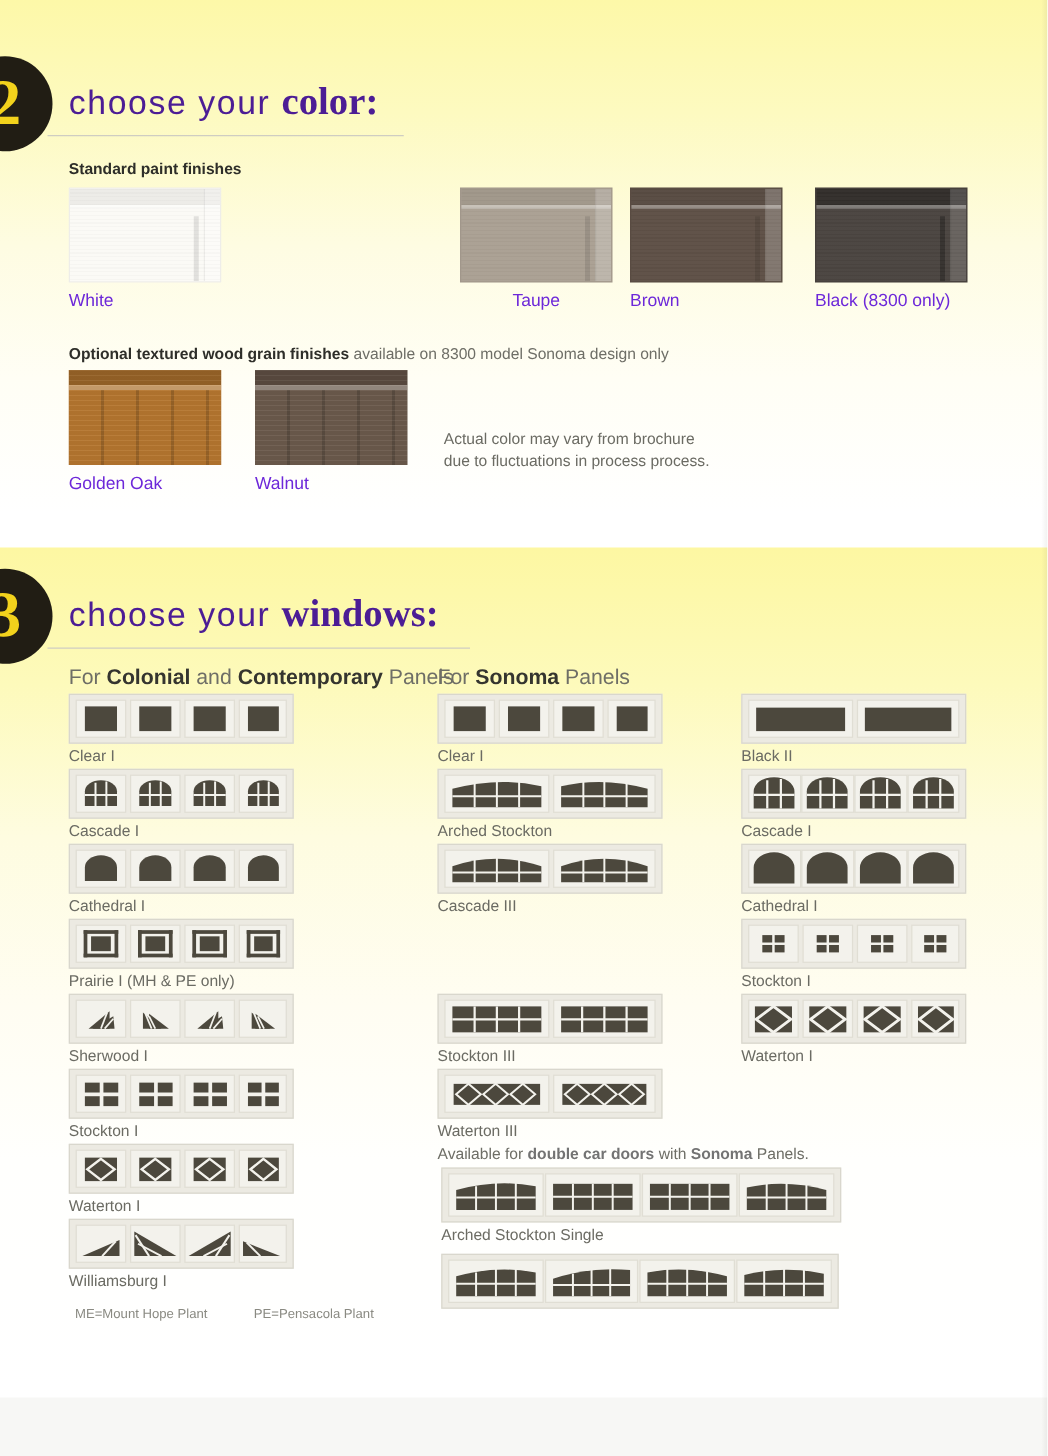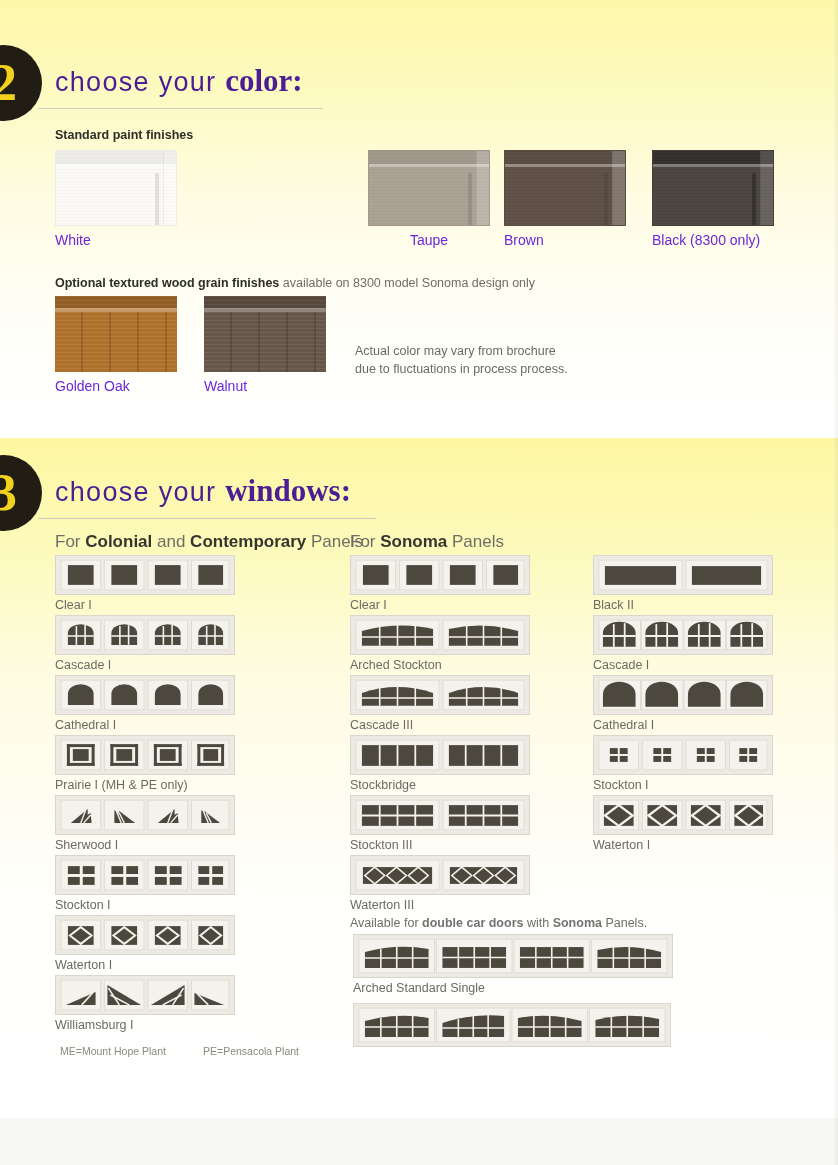--- a/index.html
+++ b/index.html
@@ -572,43 +572,20 @@
           <line x1="95" y1="19" x2="165" y2="19"></line>
           <line x1="113" y1="8" x2="113" y2="27"></line>
             <line x1="130" y1="4" x2="130" y2="27"></line>
             <line x1="148" y1="8" x2="148" y2="27"></line>
         </g>
       </svg>
     </div>
     <div class="wlabel">Cascade III</div>
   </div>
 
-  <div class="wrow" style="left:350px;top:297px;">
-    <div class="wbox" style="width:180px;height:40px;">
-      <svg width="172" height="32" viewBox="0 0 172 32">
-        <g fill="#f3f2ec" stroke="#e0ded4" stroke-width="1">
-          <rect x="1" y="1" width="84" height="30"></rect>
-            <rect x="89" y="1" width="82" height="30"></rect>
-        </g>
-        <g fill="#4c483d">
-          <rect x="7" y="6" width="72" height="21"></rect>
-            <rect x="95" y="6" width="70" height="21"></rect>
-        </g>
-        <g stroke="#f3f2ec" stroke-width="1.8">
-          <line x1="25" y1="6" x2="25" y2="27"></line>
-            <line x1="43" y1="6" x2="43" y2="27"></line>
-            <line x1="61" y1="6" x2="61" y2="27"></line>
-          <line x1="112" y1="6" x2="112" y2="27"></line>
-            <line x1="130" y1="6" x2="130" y2="27"></line>
-            <line x1="148" y1="6" x2="148" y2="27"></line>
-        </g>
-      </svg>
-    </div>
-    <div class="wlabel">Stockbridge</div>
-  </div>
 
   <div class="wrow" style="left:350px;top:357px;">
     <div class="wbox" style="width:180px;height:40px;">
       <svg width="172" height="32" viewBox="0 0 172 32">
         <g fill="#f3f2ec" stroke="#e0ded4" stroke-width="1">
           <rect x="1" y="1" width="84" height="30"></rect>
             <rect x="89" y="1" width="82" height="30"></rect>
         </g>
         <g fill="#4c483d">
           <rect x="7" y="6" width="72" height="21"></rect>
@@ -685,21 +662,21 @@
           <line x1="179" y1="9" x2="179" y2="30"></line>
             <line x1="195" y1="9" x2="195" y2="30"></line>
             <line x1="211" y1="9" x2="211" y2="30"></line>
           <line x1="241" y1="20" x2="305" y2="20"></line>
           <line x1="257" y1="8" x2="257" y2="30"></line>
             <line x1="273" y1="7" x2="273" y2="30"></line>
             <line x1="289" y1="10" x2="289" y2="30"></line>
         </g>
       </svg>
     </div>
-    <div class="wlabel">Arched Standard Single</div>
+    <div class="wlabel">Arched Stockton Single</div>
   </div>
 
   <div class="wrow" style="left:353px;top:565px;">
     <div class="wbox" style="width:318px;height:44px;">
       <svg width="310" height="36" viewBox="0 0 310 36">
         <g fill="#f3f2ec" stroke="#e0ded4" stroke-width="1">
           <rect x="1" y="1" width="76" height="34"></rect>
             <rect x="79" y="1" width="74" height="34"></rect>
           <rect x="155" y="1" width="76" height="34"></rect>
             <rect x="233" y="1" width="76" height="34"></rect>

